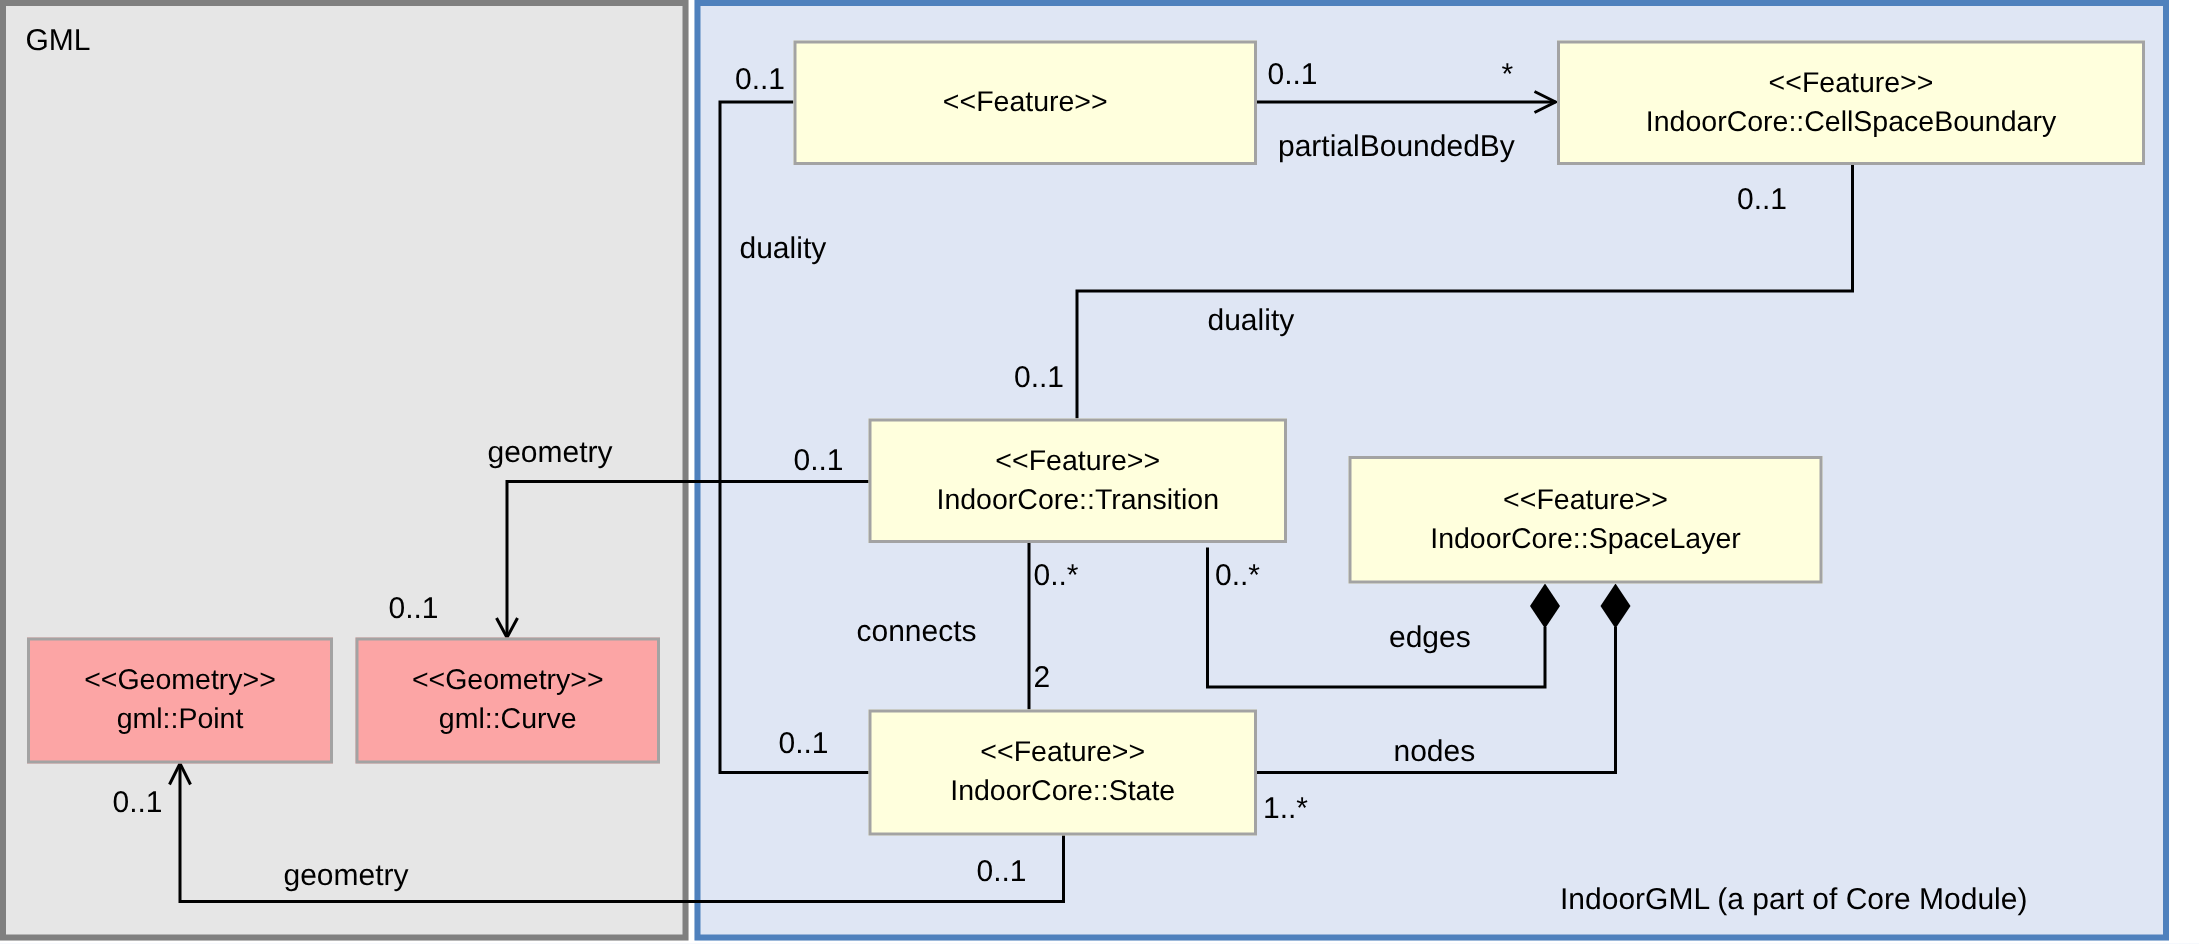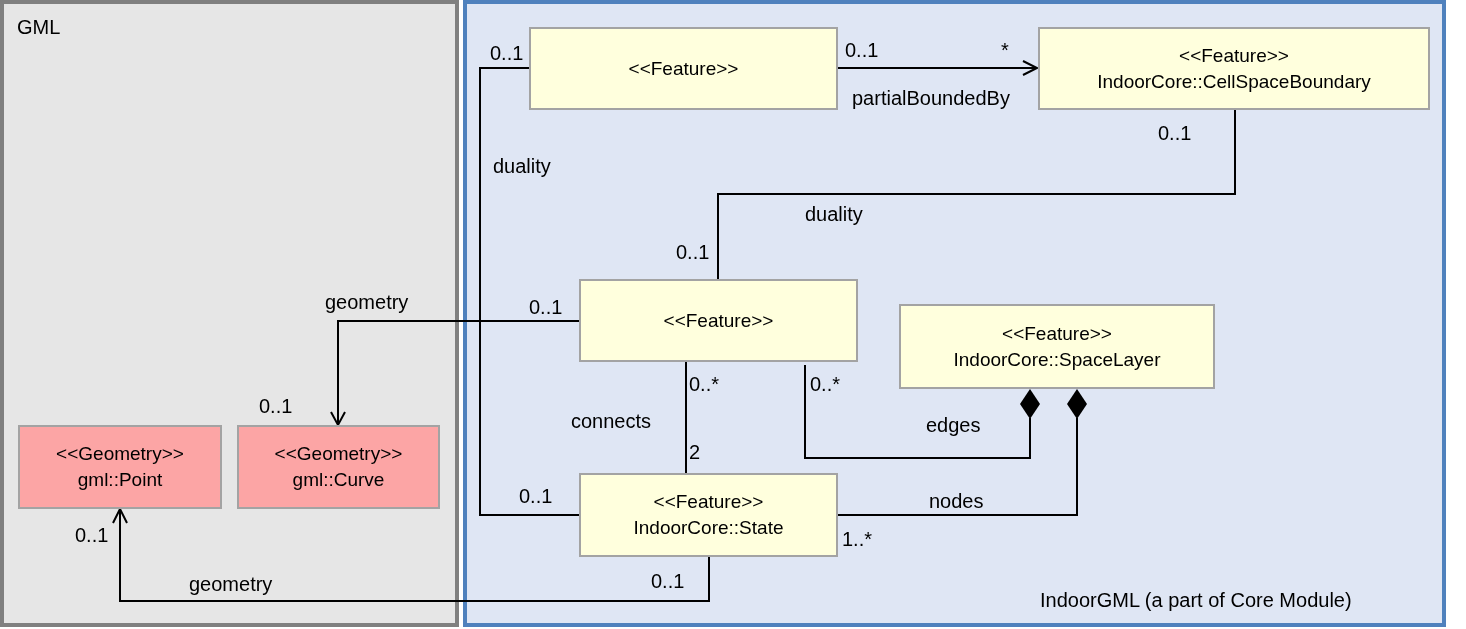--- a/index.html
+++ b/index.html
@@ -55,20 +55,21 @@
 
 <div class="cls feature" style="left:529px;top:27px;width:309px;height:83px;">
   <span>&lt;&lt;Feature&gt;&gt;</span>
 </div>
 <div class="cls feature" style="left:1038px;top:27px;width:392px;height:83px;">
   <span>&lt;&lt;Feature&gt;&gt;</span>
   <span>IndoorCore::CellSpaceBoundary</span>
 </div>
 <div class="cls feature" style="left:579px;top:279px;width:279px;height:83px;">
   <span>&lt;&lt;Feature&gt;&gt;</span>
+  <span>IndoorCore::Transition</span>
 </div>
 <div class="cls feature" style="left:899px;top:304px;width:316px;height:85px;">
   <span>&lt;&lt;Feature&gt;&gt;</span>
   <span>IndoorCore::SpaceLayer</span>
 </div>
 <div class="cls feature" style="left:579px;top:473px;width:259px;height:84px;">
   <span>&lt;&lt;Feature&gt;&gt;</span>
   <span>IndoorCore::State</span>
 </div>
 <div class="cls geometry" style="left:18px;top:425px;width:204px;height:84px;">

